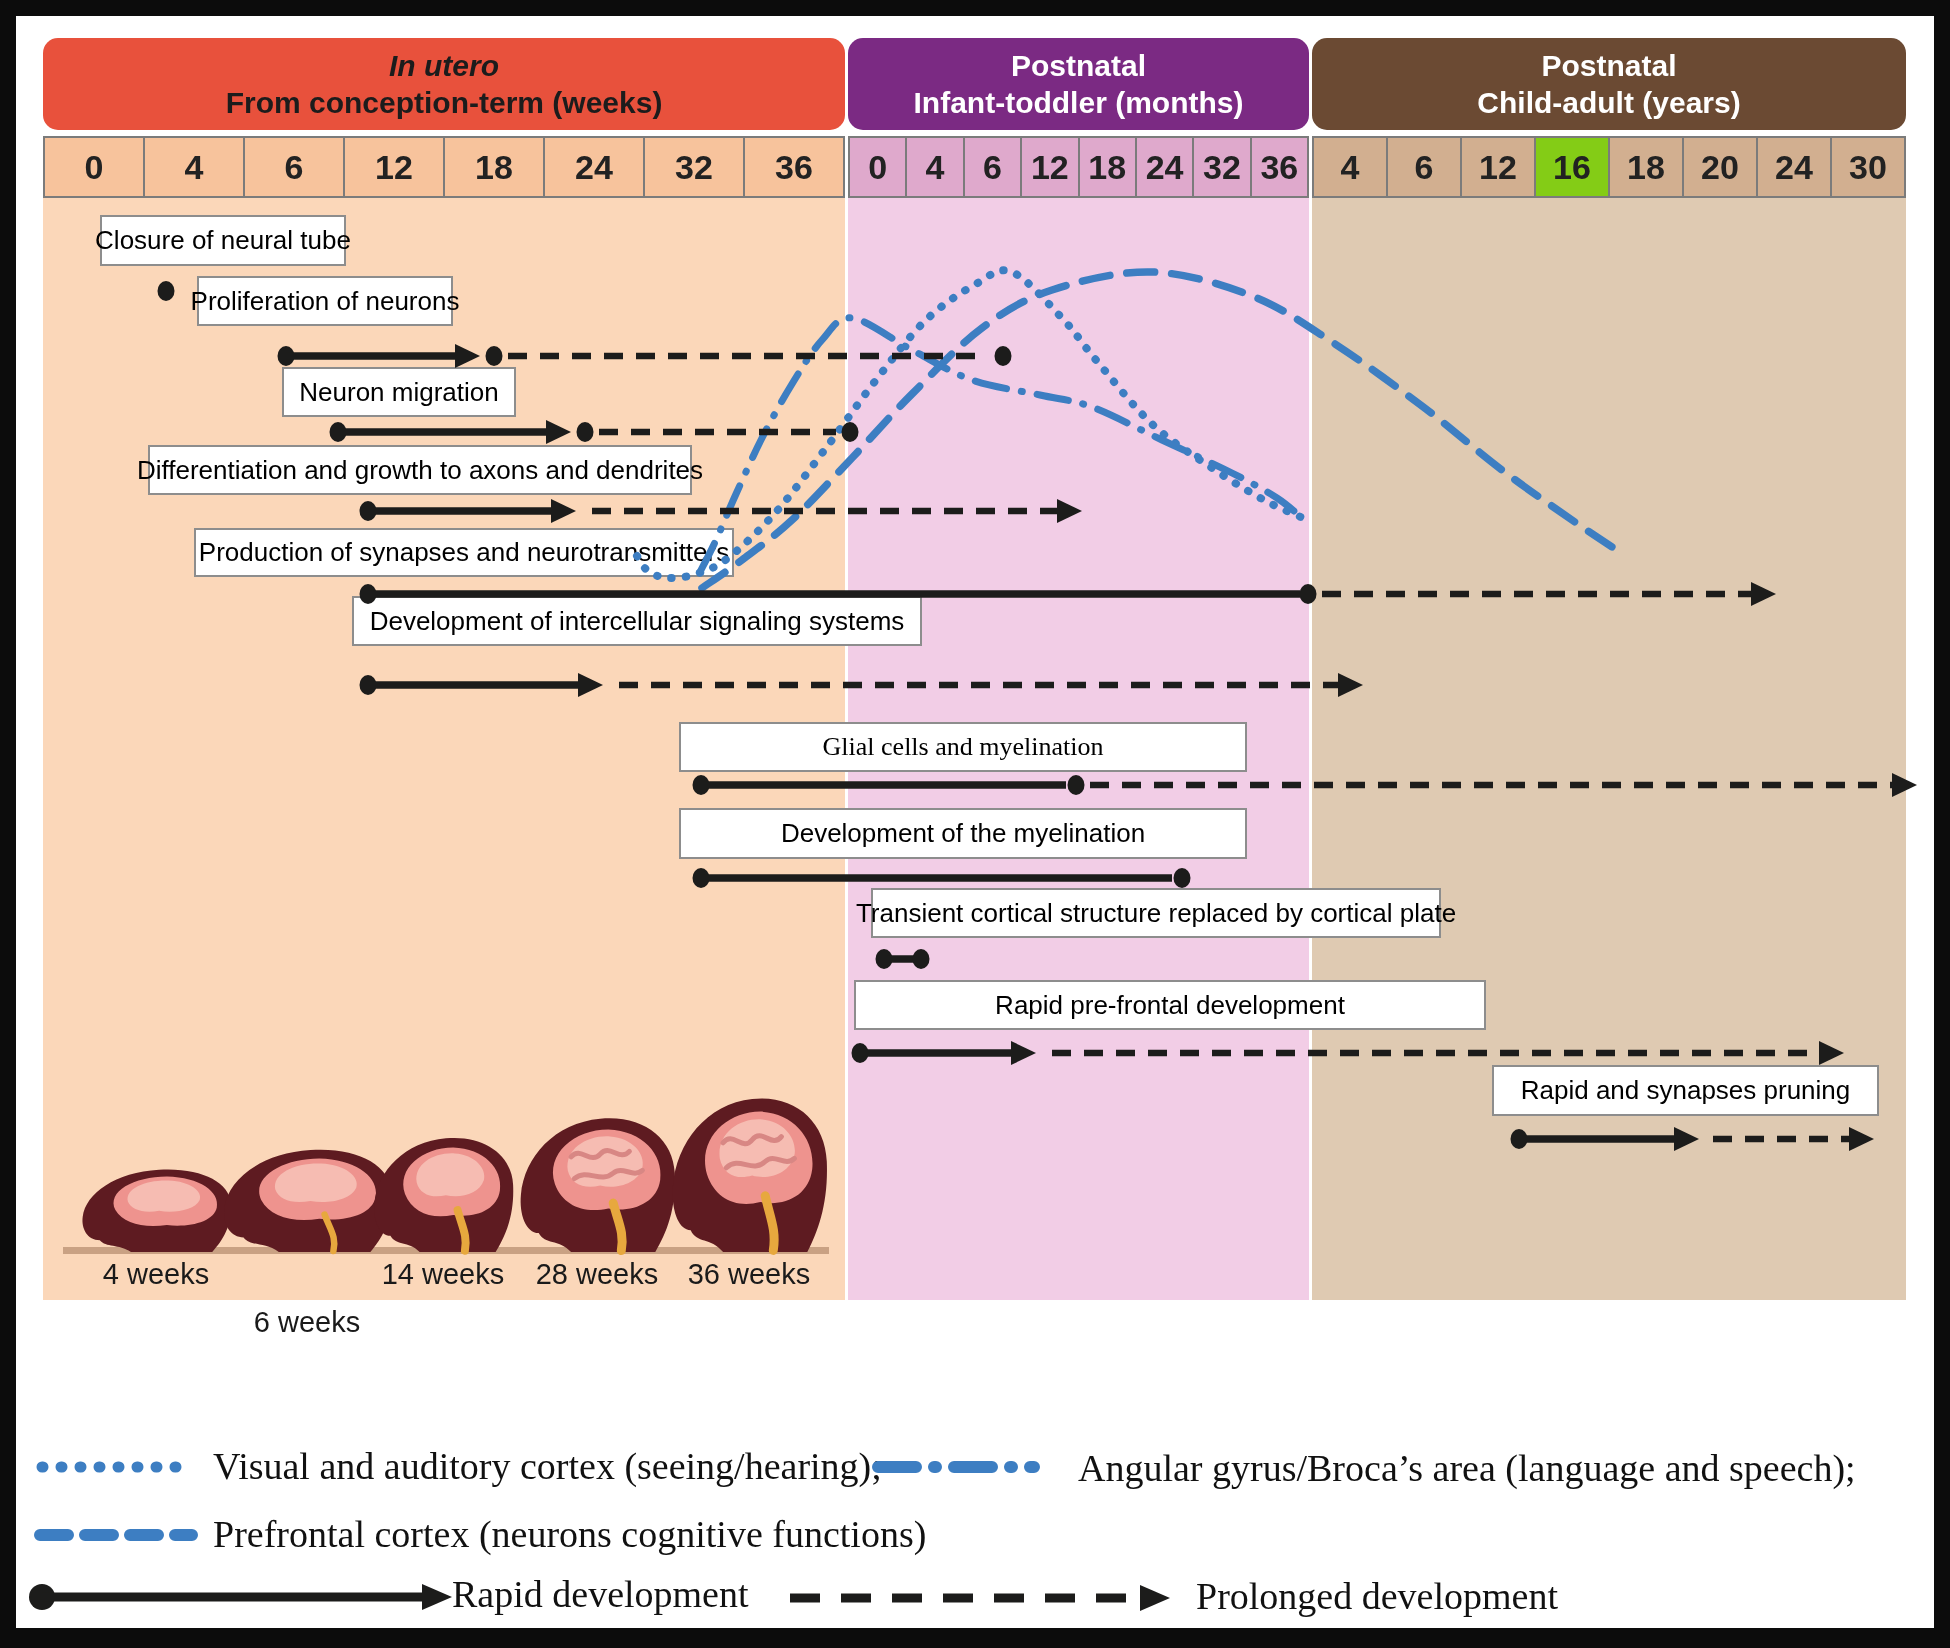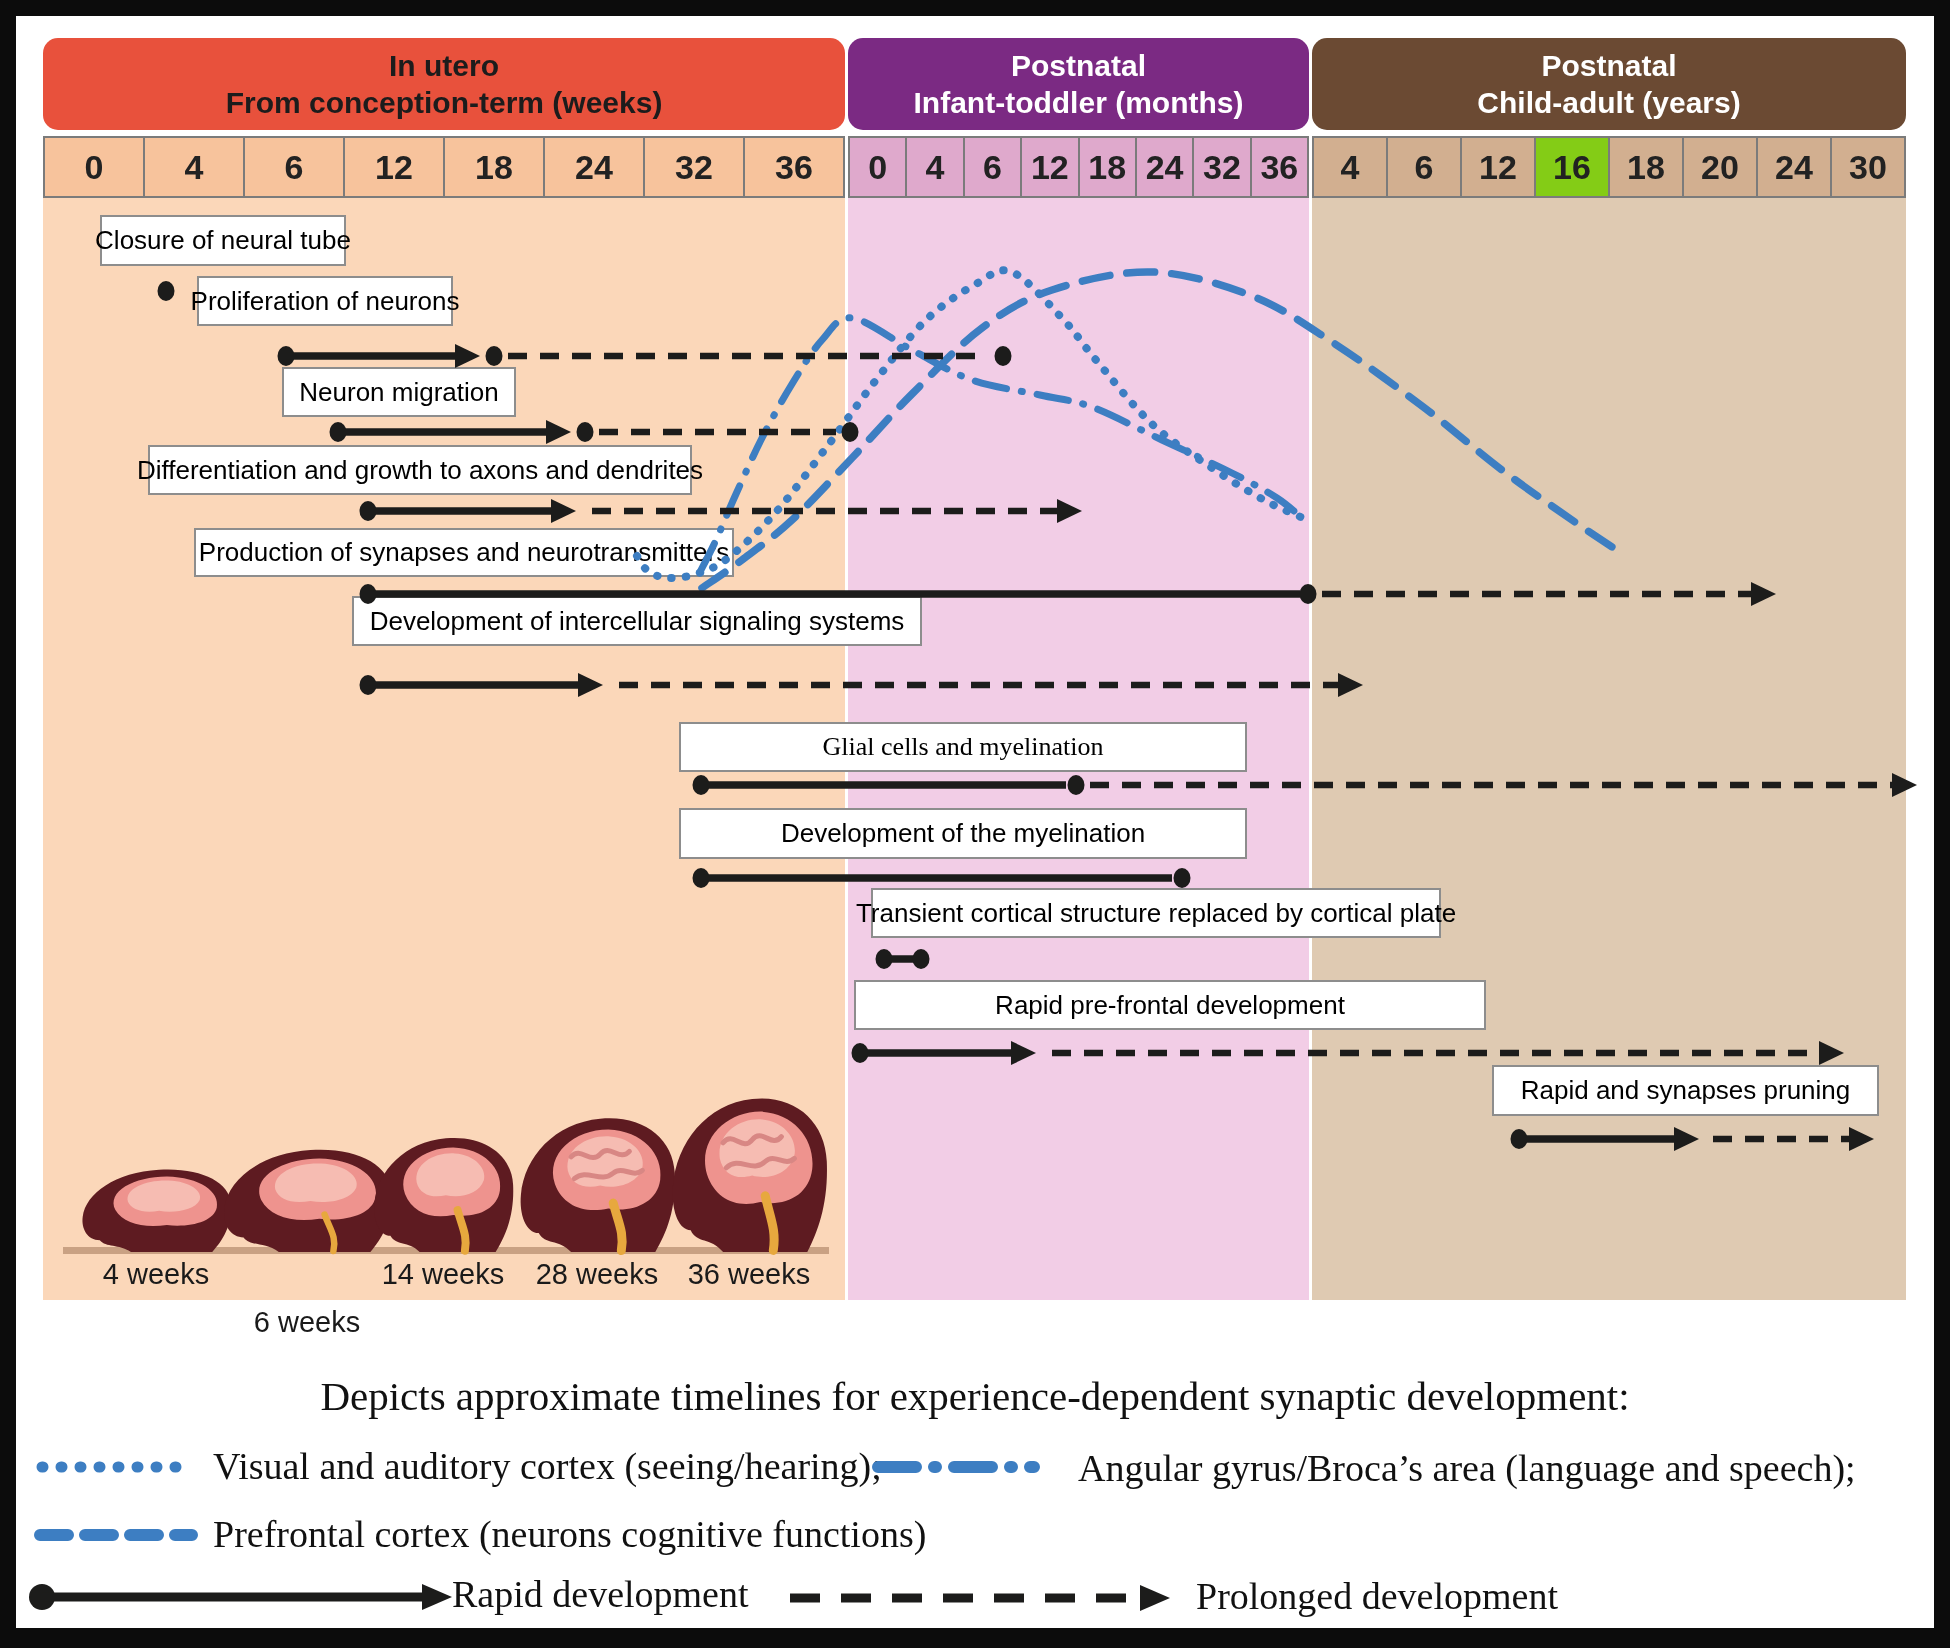--- a/index.html
+++ b/index.html
@@ -2,21 +2,21 @@
 <html style="--blue: #3d7ec2; --ink: #111111; --ink2: #1c1c1b;"><head>
 <meta charset="utf-8">
 <style>
   html,body{margin:0;padding:0;background:#0c0c0c;}
   .stage{position:relative;width:1950px;height:1648px;background:#0c0c0c;overflow:hidden;
          font-family:"Liberation Sans",sans-serif;}
   .paper{position:absolute;left:16px;top:16px;width:1918px;height:1612px;background:#ffffff;}
   .region{position:absolute;top:136px;height:1164px;}
   .band{position:absolute;top:38px;height:92px;border-radius:15px;display:flex;flex-direction:column;
         justify-content:center;align-items:center;font-weight:bold;font-size:30px;line-height:1.25;}
-  .band .l1.it{}
+  .band .l1.it{font-style:italic;}
   .tickstrip{position:absolute;top:136px;height:62px;display:flex;}
   .tick{flex:1;box-sizing:border-box;border:2px solid #7b7b7b;margin-left:-2px;display:flex;
         align-items:center;justify-content:center;font-weight:bold;font-size:34px;color:#222;}
   .tick:first-child{margin-left:0;}
   .plabel{position:absolute;background:#fff;border:2px solid #8d8d8d;display:flex;align-items:center;
           justify-content:center;font-size:26px;color:#000;text-align:center;white-space:nowrap;z-index:3;}
   .weeklabel{position:absolute;top:1258px;text-align:center;font-size:29px;color:#1a1a1a;z-index:3;}
   svg.overlay{position:absolute;left:0;top:0;z-index:4;pointer-events:none;}
   .legend-title{position:absolute;left:0;right:0;top:1372px;text-align:center;
                 font-family:"Liberation Serif",serif;font-size:41px;color:var(--ink);}
@@ -205,21 +205,20 @@
       </g>
       <g>
         <ellipse cx="1519" cy="1139" rx="8.5" ry="10" fill="#1c1c1b"></ellipse>
         <line x1="1519" y1="1139" x2="1677" y2="1139" stroke="#1c1c1b" stroke-width="7.5"></line>
         <polygon points="1674,1127 1699,1139 1674,1151" fill="#1c1c1b"></polygon>
         <line x1="1713" y1="1139" x2="1850" y2="1139" stroke="#1c1c1b" stroke-width="6.5" stroke-dasharray="19 13"></line>
         <polygon points="1849,1127 1874,1139 1849,1151" fill="#1c1c1b"></polygon>
       </g>
     </svg>
 
-  <div class="legend-title">Depicts approximate timelines for experience-dependent synaptic development:</div>
 
   <svg class="legend-swatch" style="left:34px;top:1452px" width="164" height="30">
     <line x1="8" y1="15" x2="158" y2="15" stroke="var(--blue)" stroke-width="11" stroke-linecap="round" stroke-dasharray="1 18"></line>
   </svg>
   <div class="legend-text" style="left:213px;top:1444px">Visual and auditory cortex (seeing/hearing);</div>
 
   <svg class="legend-swatch" style="left:872px;top:1452px" width="168" height="30">
     <line x1="6" y1="15" x2="162" y2="15" stroke="var(--blue)" stroke-width="12" stroke-linecap="round" stroke-dasharray="38 18 2 18"></line>
   </svg>
   <div class="legend-text" style="left:1078px;top:1446px">Angular gyrus/Broca’s area (language and speech);</div>

